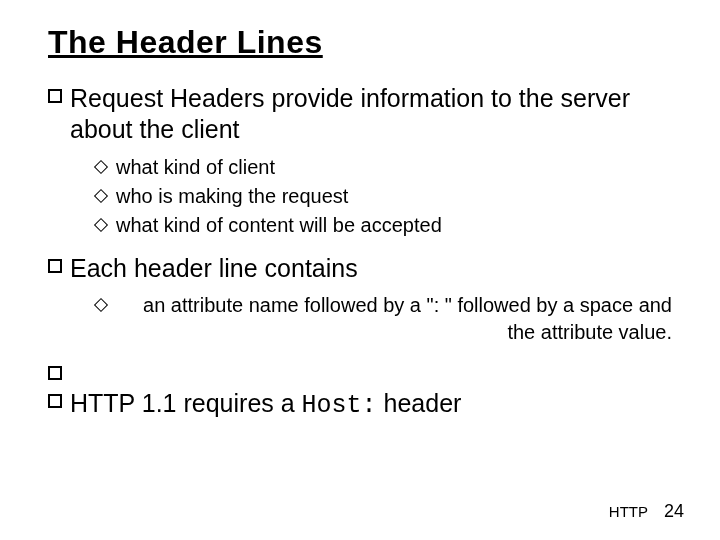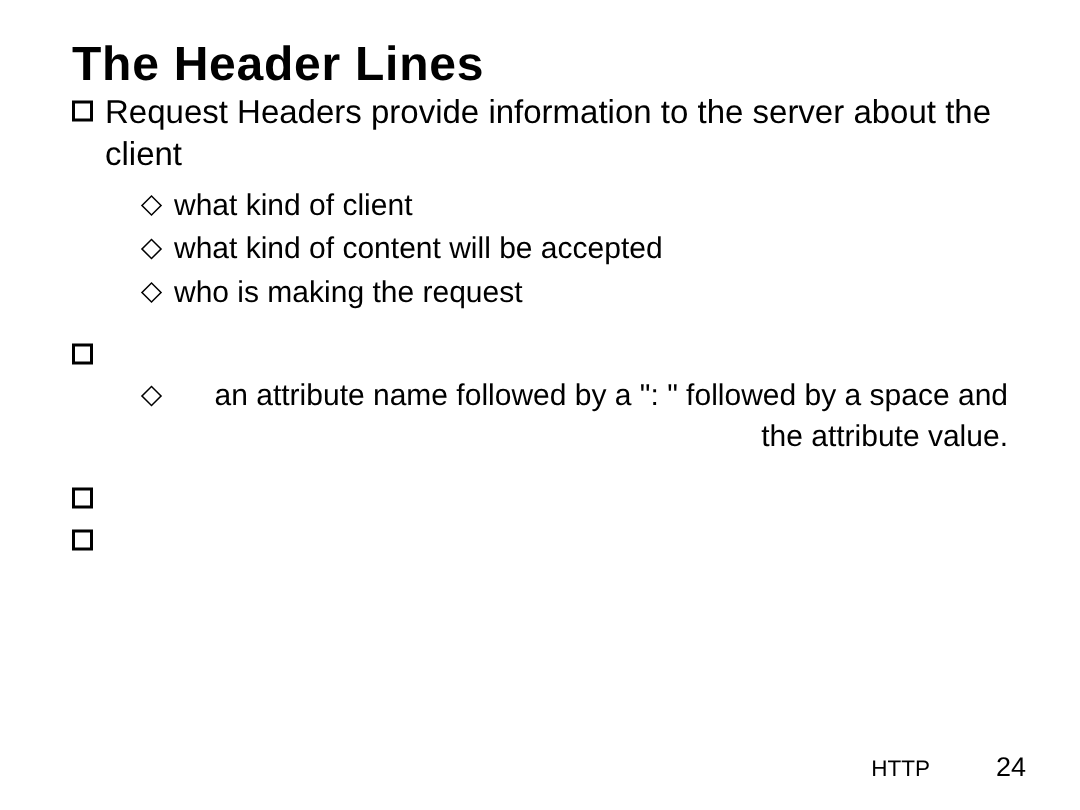--- a/index.html
+++ b/index.html
@@ -7,27 +7,29 @@
     width: 720px;
     height: 540px;
     background: #ffffff;
     font-family: "Comic Sans MS", "Comic Sans", cursive, sans-serif;
     color: #000;
     position: relative;
     padding: 24px 48px 0 48px;
   }
   .title {
     font-size: 32px;
+    text-decoration: underline;
+    margin-bottom: 22px;
     letter-spacing: 0.5px;
   }
   .lvl1 {
     display: flex;
     align-items: flex-start;
     margin-bottom: 8px;
-    font-size: 22px;
+    font-size: 25px;
     line-height: 1.25;
   }
   .lvl1 .bullet {
     flex: 0 0 auto;
     width: 14px;
     height: 14px;
     border: 2px solid #000;
     margin-right: 8px;
     margin-top: 6px;
   }
@@ -52,21 +54,21 @@
     margin-top: 8px;
     flex: 0 0 auto;
   }
   .mono { font-family: "Courier New", monospace; }
   .footer {
     position: absolute;
     bottom: 18px;
     right: 36px;
     font-size: 15px;
     display: flex;
-    gap: 44px;
+    gap: 16px;
     align-items: baseline;
     justify-content: center;
   }
   .footer .pg { font-size: 18px; }
 </style>
 </head>
 <body>
 
 <h1 class="title">The Header Lines</h1>
 
@@ -74,42 +76,46 @@
   <span class="bullet"></span>
   <span>Request Headers provide information to the server about the client</span>
 </div>
 <div class="lvl2-group">
   <div class="lvl2">
     <span class="diamond"></span>
     <span>what kind of client</span>
   </div>
   <div class="lvl2">
     <span class="diamond"></span>
-    <span>what kind of content will be accepted</span>
+    <span>who is making the request</span>
   </div>
   <div class="lvl2">
     <span class="diamond"></span>
-    <span>who is making the request</span>
+    <span>what kind of content will be accepted</span>
   </div>
 </div>
 
 <div class="lvl1">
   <span class="bullet"></span>
+  <span>Each header line contains</span>
 </div>
 <div class="lvl2-group">
   <div class="lvl2">
     <span class="diamond"></span>
     <span>an attribute name followed by a ": " followed by a space and the attribute value.</span>
   </div>
 </div>
 
 <div class="lvl1">
   <span class="bullet"></span>
 </div>
 
 <div class="lvl1">
   <span class="bullet"></span>
+  <span>
+    <span>HTTP 1.1 requires a </span><span class="mono">Host:</span><span> header</span>
+  </span>
 </div>
 
 <div class="footer">
   <span>HTTP</span>
   <span class="pg">24</span>
 </div>
 
 </body></html>

